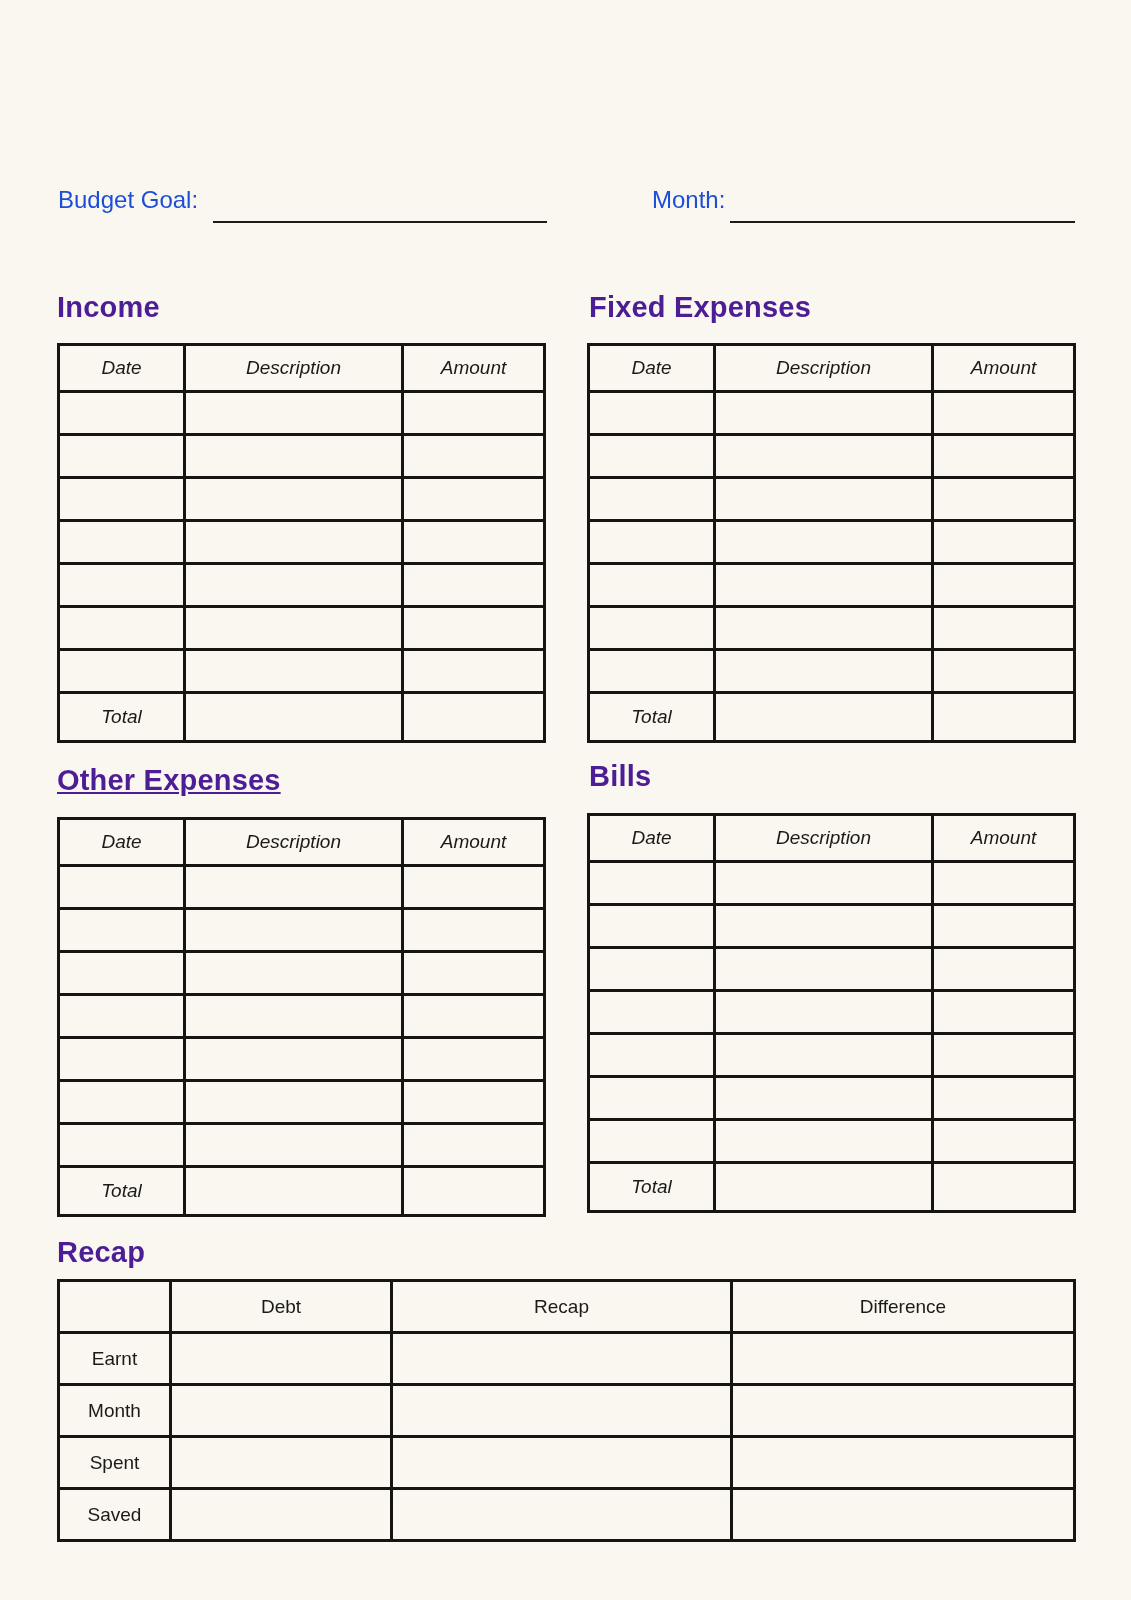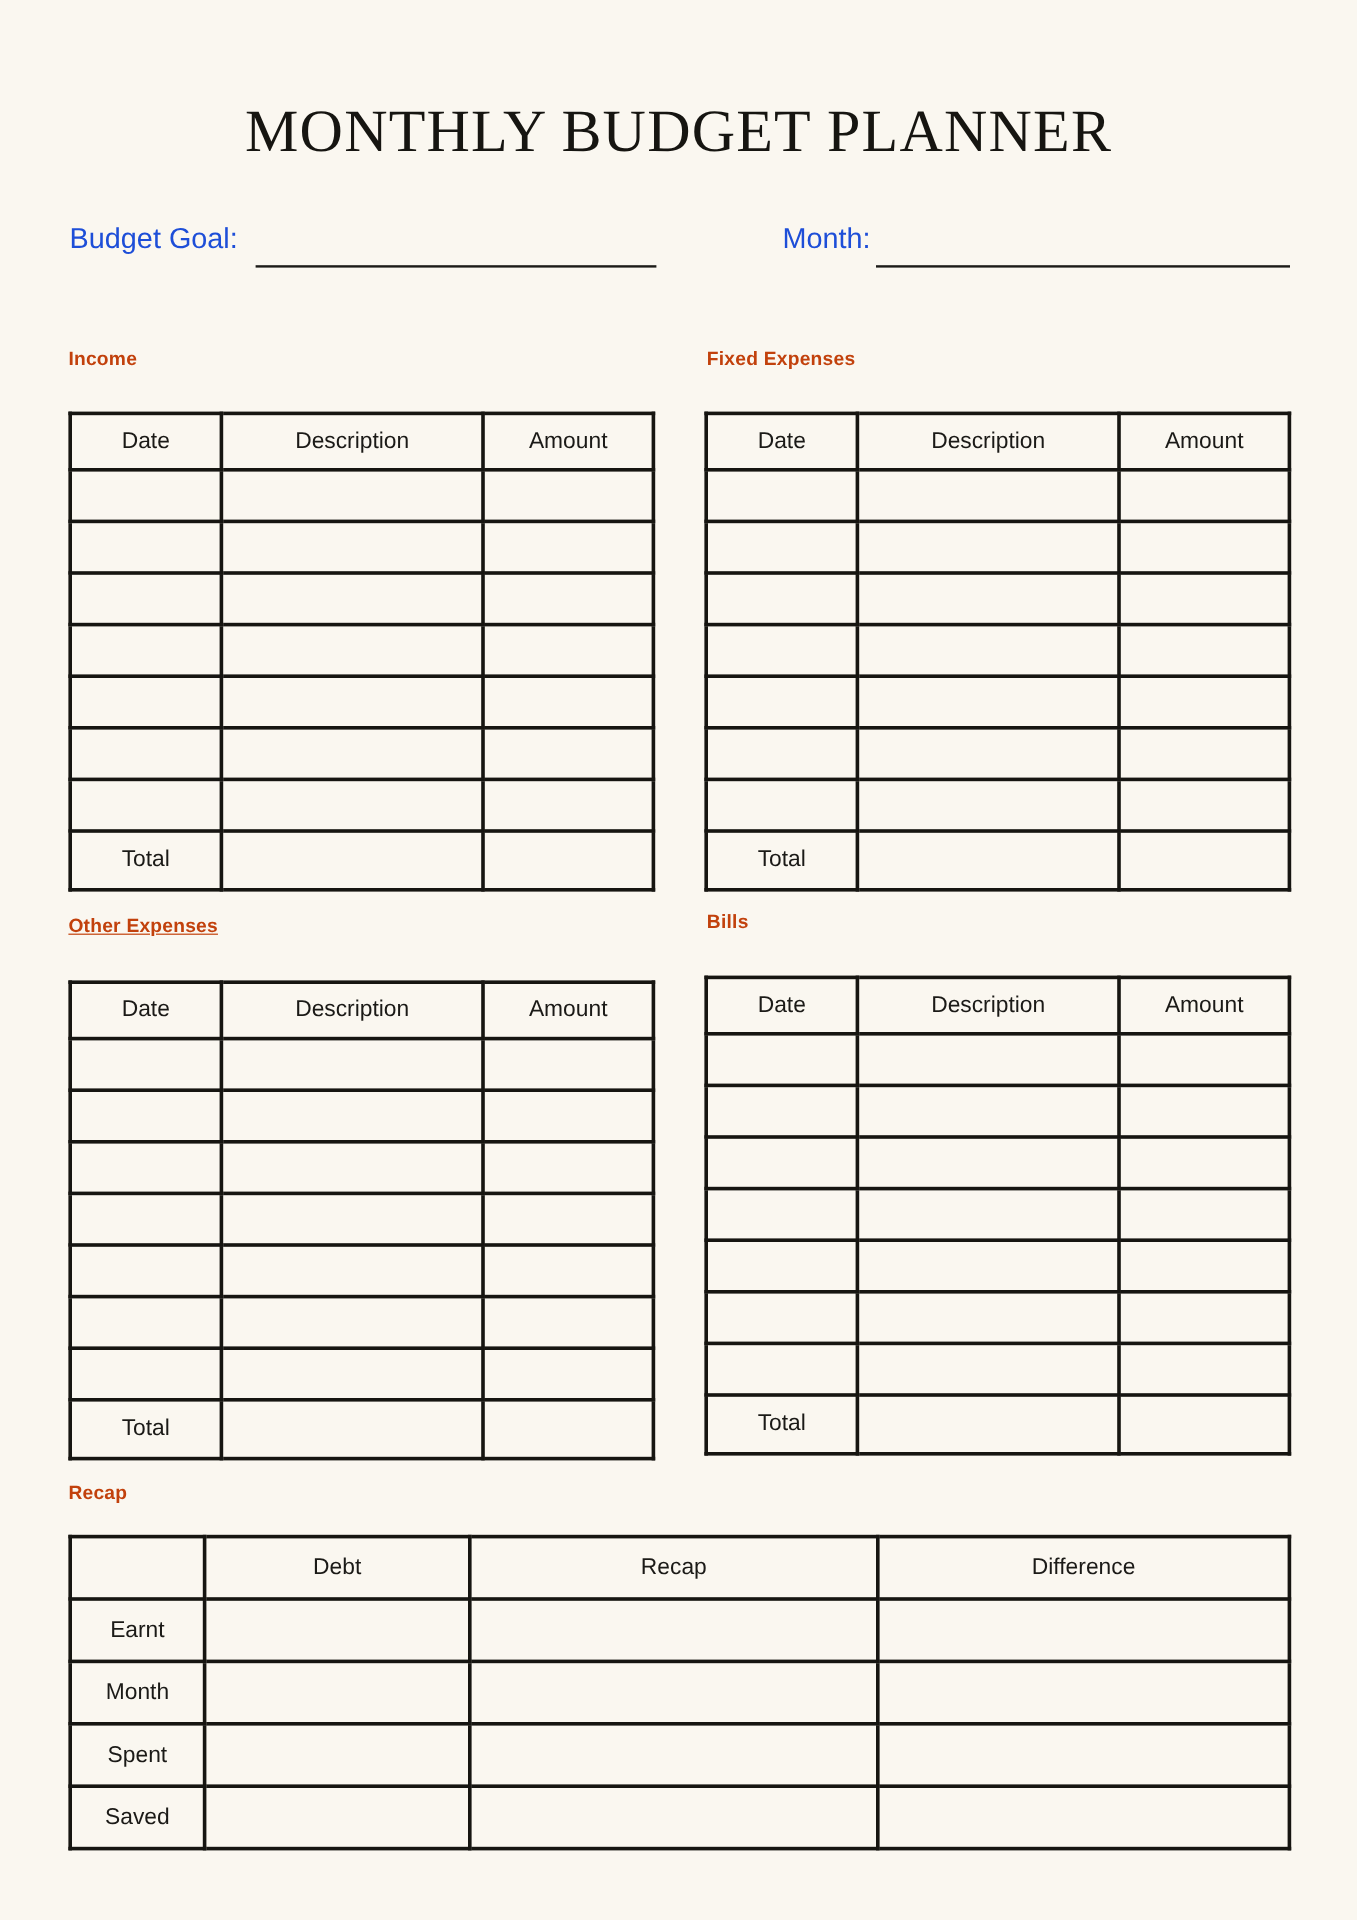--- a/index.html
+++ b/index.html
@@ -31,61 +31,60 @@
   }
   .rule {
     position: absolute;
     top: 221px;
     height: 2px;
     background: #1c1b18;
   }
   .section-heading {
     position: absolute;
     margin: 0;
-    font-size: 16px;
+    font-size: 29px;
     font-weight: 700;
     letter-spacing: 0.2px;
-    color: #c2410c;
+    color: #4c1d95;
   }
   table {
     position: absolute;
     border-collapse: collapse;
     table-layout: fixed;
     background: transparent;
   }
   td {
     border: 3px solid #161511;
     text-align: center;
     vertical-align: middle;
     font-size: 19px;
     color: #1b1a17;
     padding: 0;
     overflow: hidden;
   }
-  .t3 { width: 486px; }
+  .t3 { width: 486px; font-style: italic; }
   .t3 thead td { height: 44px; }
   .t3 tbody td { height: 40px; }
   .t3 tfoot td { height: 46px; }
   .t3 .c-date { width: 126px; }
   .t3 .c-desc { width: 218px; }
   .t3 .c-amt  { width: 142px; }
   .recap-table { width: 1016px; }
   .recap-table thead td { height: 49px; }
   .recap-table tbody td { height: 49px; }
   .recap-table .c-label { width: 112px; }
   .recap-table .c-goal  { width: 221px; }
   .recap-table .c-act   { width: 340px; }
   .recap-table .c-diff  { width: 343px; }
 </style>
 </head>
 <body>
 
 <div class="page">
 
-  <h1 class="title">MONTHLY BUDGET PLANNER</h1>
 
   <div class="field-label" style="left:58px;">Budget Goal:</div>
   <div class="rule" style="left:213px; width:334px;"></div>
   <div class="field-label" style="left:652px;">Month:</div>
   <div class="rule" style="left:730px; width:345px;"></div>
 
   <h2 class="section-heading" style="left:57px; top:291px;">Income</h2>
   <table class="t3" style="left:57px; top:343px;">
     <colgroup>
         <col class="c-date">

